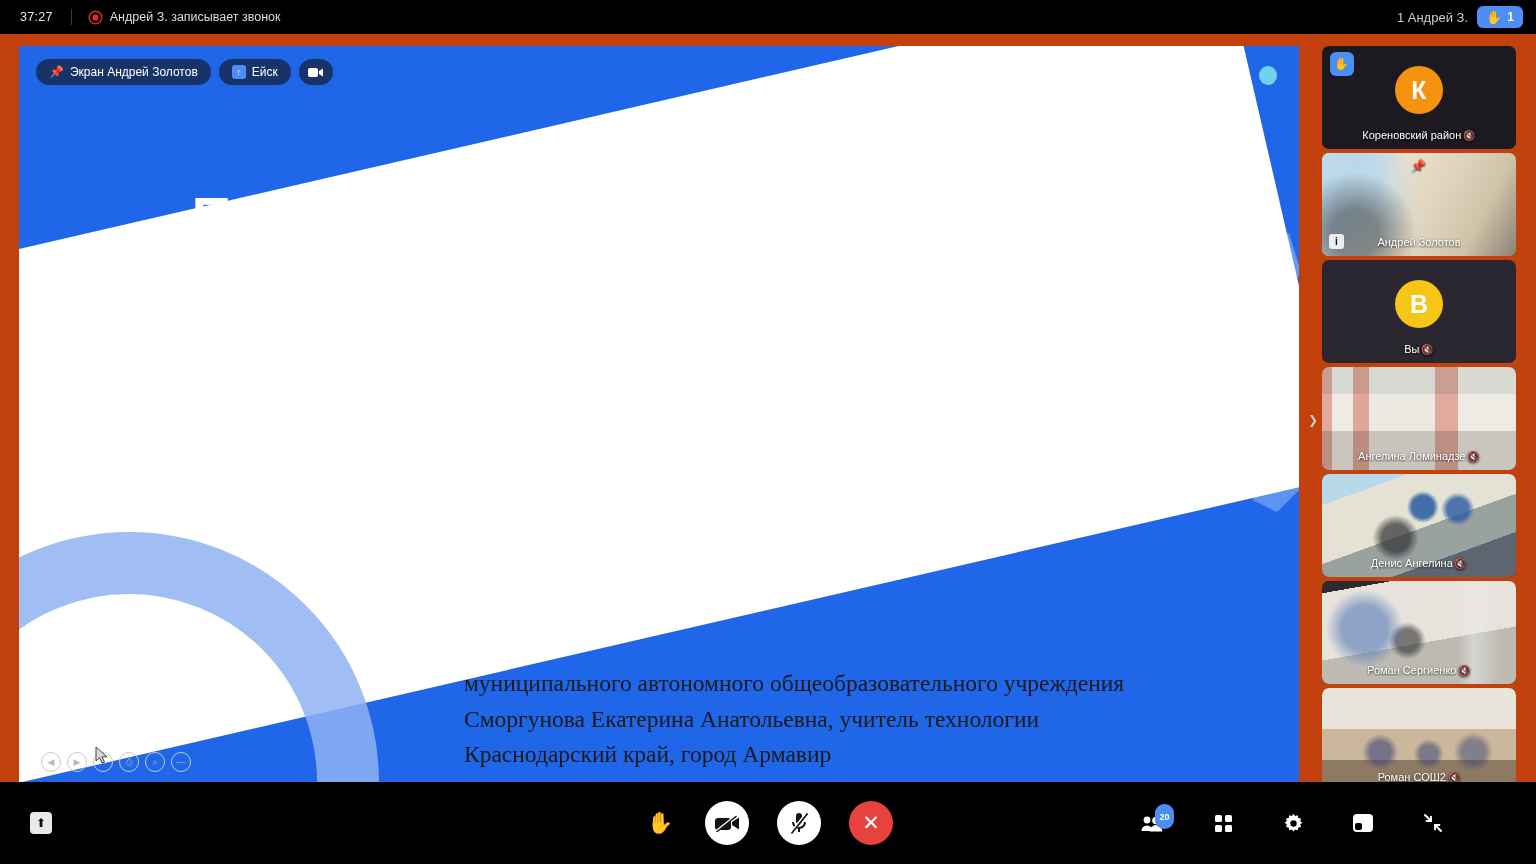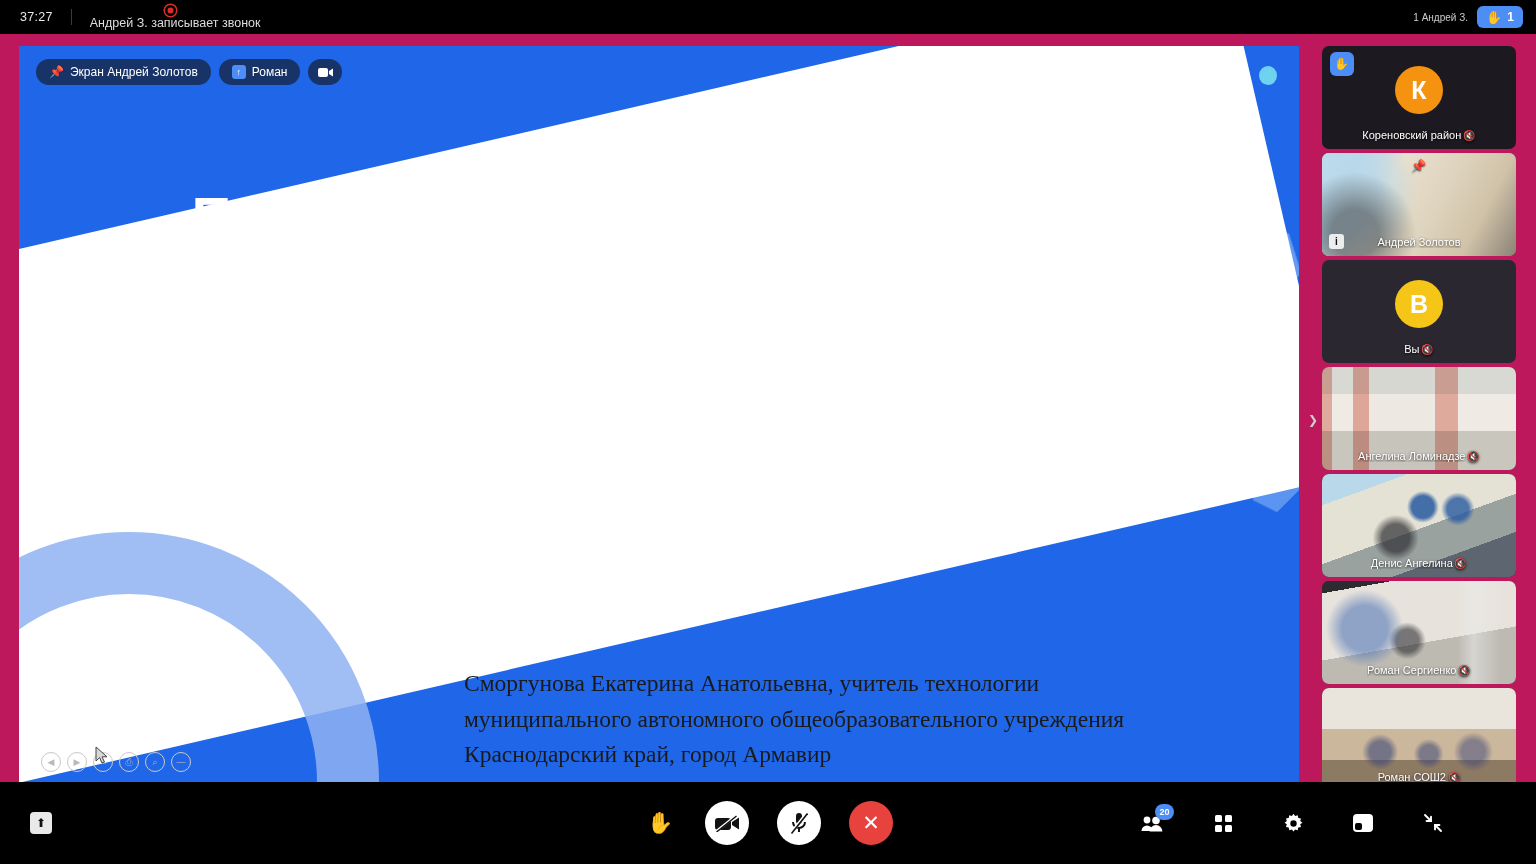--- a/index.html
+++ b/index.html
@@ -1,33 +1,33 @@
 <!DOCTYPE html>
 <html><head>
 <meta charset="utf-8">
 <style>
   * { margin:0; padding:0; box-sizing:border-box; }
   html,body{
     width:1536px; height:864px; overflow:hidden;
     background:#000; color:#fff;
     font-family:"Liberation Sans", sans-serif;
   }
-  .app{ position:relative; width:1536px; height:864px; background:#be185d; }
+  .app{ position:relative; width:1536px; height:864px; background:#c2410c; }
 
   
   .topbar{ position:absolute; left:0; top:0; width:1536px; height:34px; background:#000;
            display:flex; align-items:center; }
   .timer{ margin-left:20px; font-size:12.5px; color:#e8e8e8; letter-spacing:.3px; }
   .tdiv{ width:1px; height:16px; background:#3a3a3a; margin:0 18px; }
   .recdot{ width:11px; height:11px; border-radius:50%; background:#d93025;
            box-shadow: inset 0 0 0 2.5px #000, 0 0 0 1.5px #d93025; margin-right:9px;}
-  .recwrap{ display:flex; align-items:center;flex-direction:column; }
+  .recwrap{ display:flex; align-items:center; }
   .rectext{ font-size:12.5px; color:#ddd; }
   .topright{ margin-left:auto; display:flex; align-items:center; margin-right:13px; gap:9px; }
-  .tr-name{ font-size:10px; color:#ccc; }
+  .tr-name{ font-size:13px; color:#ccc; }
   .handpill{ background:#4c8df6; border-radius:6px; height:22px; min-width:46px;
              display:flex; align-items:center; justify-content:center; gap:5px; padding:0 7px; }
   .handpill .hg{ font-size:13px; line-height:1; }
   .handpill .hn{ font-size:12px; font-weight:bold; }
 
   
   .stage{ position:absolute; left:19px; top:46px; width:1280px; height:736px; background:#000;
           overflow:hidden; }
   .slide{ position:absolute; inset:0; background:#1f66e8; overflow:hidden; }
 
@@ -104,21 +104,21 @@
   .cbtn{ width:44px; height:44px; border-radius:50%; display:flex; align-items:center;
          justify-content:center; }
   .cbtn.plain{ width:34px; height:34px; background:transparent; font-size:21px; }
   .cbtn.white{ background:#fff; color:#111; }
   .cbtn.red{ background:#e8423f; color:#fff; font-size:21px; }
   .bb-right{ position:absolute; right:90px; top:50%; transform:translateY(-50%);
              display:flex; align-items:center; gap:44px; }
   .rbtn{ position:relative; width:26px; height:26px; display:flex; align-items:center;
          justify-content:center; color:#fff; }
   .pbadge{ position:absolute; right:-8px; top:-6px; background:#4c8df6; border-radius:9px;
-           height:16px; min-width:19px; font-size:9px; display:flex; align-items:center;
+           height:25px; min-width:19px; font-size:9px; display:flex; align-items:center;
            justify-content:center; padding:0 3px; color:#fff; font-weight:bold; }
   .gridico{ display:grid; grid-template-columns:7px 7px; grid-template-rows:7px 7px; gap:3px;}
   .gridico i{ background:#fff; border-radius:1.5px; display:block; }
 </style>
 </head>
 <body>
 
 <div class="app">
 
   <div class="topbar">
@@ -185,22 +185,22 @@
           </g>
         </svg>
       </div>
 
       <h1 class="slide-title">Практика трудового воспитания и социально активной деятельности обучающихся в работе классного руководителя</h1>
 
       <div class="whiteband"></div>
       <div class="ring"></div>
 
       <div class="slide-sub">
+        <div>муниципального автономного общеобразовательного учреждения</div>
         <div>Сморгунова Екатерина Анатольевна, учитель технологии</div>
-        <div>муниципального автономного общеобразовательного учреждения</div>
         <div>Краснодарский край, город Армавир</div>
       </div>
 
       <div class="pctrl">
         <div class="pbtn">◀</div>
         <div class="pbtn">▶</div>
         <div class="pbtn">✎</div>
         <div class="pbtn">⎙</div>
         <div class="pbtn">⌕</div>
         <div class="pbtn">—</div>
@@ -212,21 +212,21 @@
       </div>
     </div>
 
     <div class="sharebadges">
       <div class="badge">
         <span class="pin">📌</span>
         <span>Экран Андрей Золотов</span>
       </div>
       <div class="badge">
         <span class="blueico">↑</span>
-        <span>Роман</span>
+        <span>Ейск</span>
       </div>
       <div class="camchip">
         <svg width="15" height="11" viewBox="0 0 15 11">
             <rect x="0" y="1" width="10" height="9" rx="2" fill="#fff"></rect>
             <path d="M11,4 L15,1.6 L15,9.4 L11,7 Z" fill="#fff"></path>
           </svg>
       </div>
     </div>
   </div>
 

